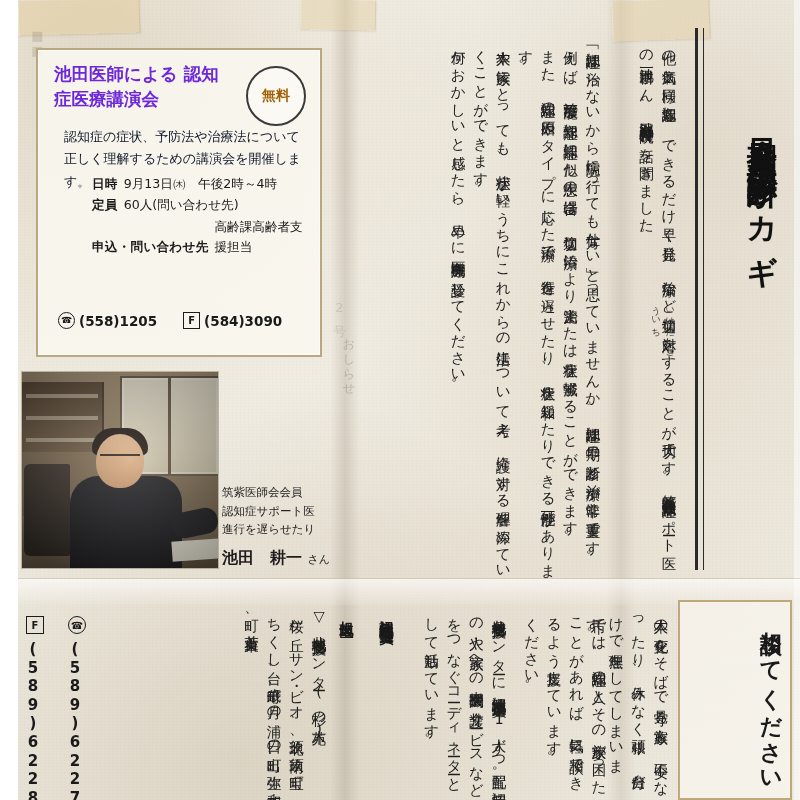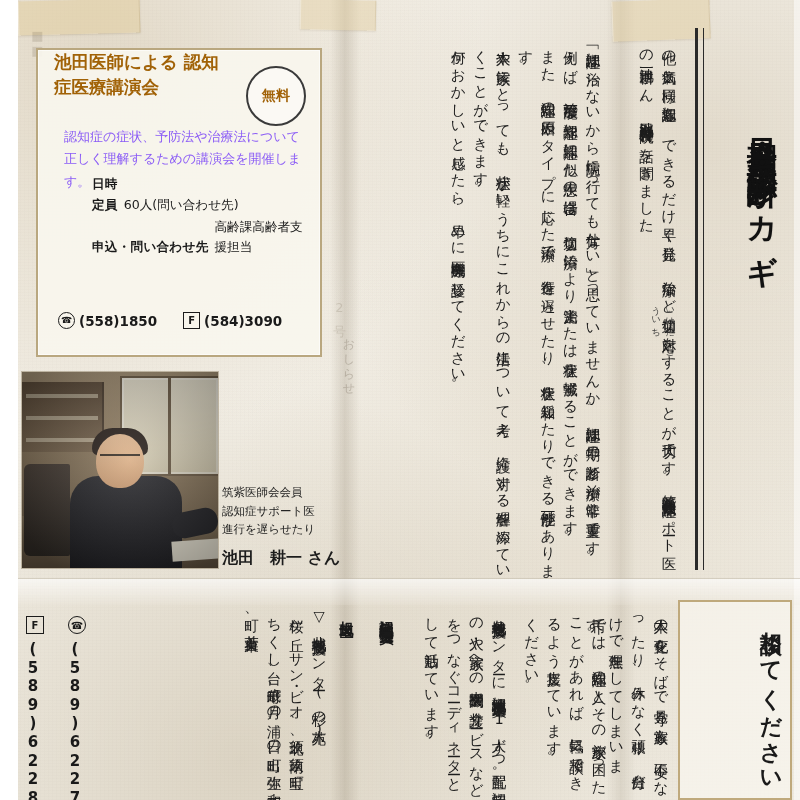--- a/index.html
+++ b/index.html
@@ -132,27 +132,27 @@
     top: 48px;
     width: 282px;
     height: 305px;
     background: rgba(249,246,238,0.92);
     border: 2px solid #b9a77f;
     box-shadow: inset 0 0 0 1px rgba(255,255,255,0.6);
   }
   .event-title {
     position: absolute;
     left: 16px;
-    top: 0;
+    top: 12px;
     width: 178px;
     font-family: "DejaVu Sans", "Liberation Sans", sans-serif;
     font-weight: bold;
     font-size: 17.5px;
     line-height: 1.45;
-    color: #a16207;
+    color: #6d28d9;
   }
   .free-badge {
     position: absolute;
     right: 14px;
     top: 16px;
     width: 56px;
     height: 56px;
     border: 2px solid #3a3a3a;
     border-radius: 50%;
     display: flex;
@@ -166,21 +166,21 @@
     background: rgba(255,255,255,0.45);
   }
   .event-lead {
     position: absolute;
     left: 26px;
     top: 76px;
     width: 238px;
     font-family: "DejaVu Sans", "Liberation Sans", sans-serif;
     font-size: 13px;
     line-height: 1.72;
-    color: #8b5cf6;
+    color: #0f172a;
   }
   .kv-list {
     position: absolute;
     left: 18px;
     top: 124px;
     width: 250px;
     font-family: "DejaVu Sans", "Liberation Sans", sans-serif;
     font-size: 12.6px;
     line-height: 1.62;
   }
@@ -341,21 +341,21 @@
     font-size: 11.5px;
     line-height: 1.62;
     color: #1c1c1c;
   }
   .caption .nm {
     display: block;
     margin-top: 6px;
     font-size: 16px;
     font-weight: bold;
   }
-  .caption .nm small { font-size: 16px; font-weight: bold; }
+  .caption .nm small { font-size: 11px; font-weight: normal; }
 
   
   .lower {
     position: absolute;
     left: 18px;
     right: 0;
     top: 600px;
     height: 200px;
   }
   .lower-box {
@@ -468,35 +468,36 @@
 
   <div class="event-box">
     <div class="event-title">池田医師による
 認知症医療講演会</div>
     <div class="free-badge">無料</div>
     <div class="event-lead">認知症の症状、予防法や治療法について正しく理解するための講演会を開催します。</div>
 
     <div class="kv-list">
       <div class="kv-row">
         <span class="kv-key">日時</span>
+        <span class="kv-val">9月13日㈭　午後2時～4時</span>
       </div>
       <div class="kv-row">
         <span class="kv-key">定員</span>
         <span class="kv-val">60人(問い合わせ先)</span>
       </div>
       <div class="kv-row">
         <span class="kv-key">申込・問い合わせ先</span>
         <span class="kv-val">高齢課高齢者支援担当</span>
       </div>
     </div>
 
     <div class="contact-row">
       <span class="contact-item">
         <span class="ic-badge ic-round">☎</span>
-        <span>(558)1850</span>
+        <span>(558)1205</span>
       </span>
       <span class="contact-item">
         <span class="ic-badge">F</span>
         <span>(584)3090</span>
       </span>
     </div>
   </div>
 
   <div class="photo">
     <div class="wall"></div>

